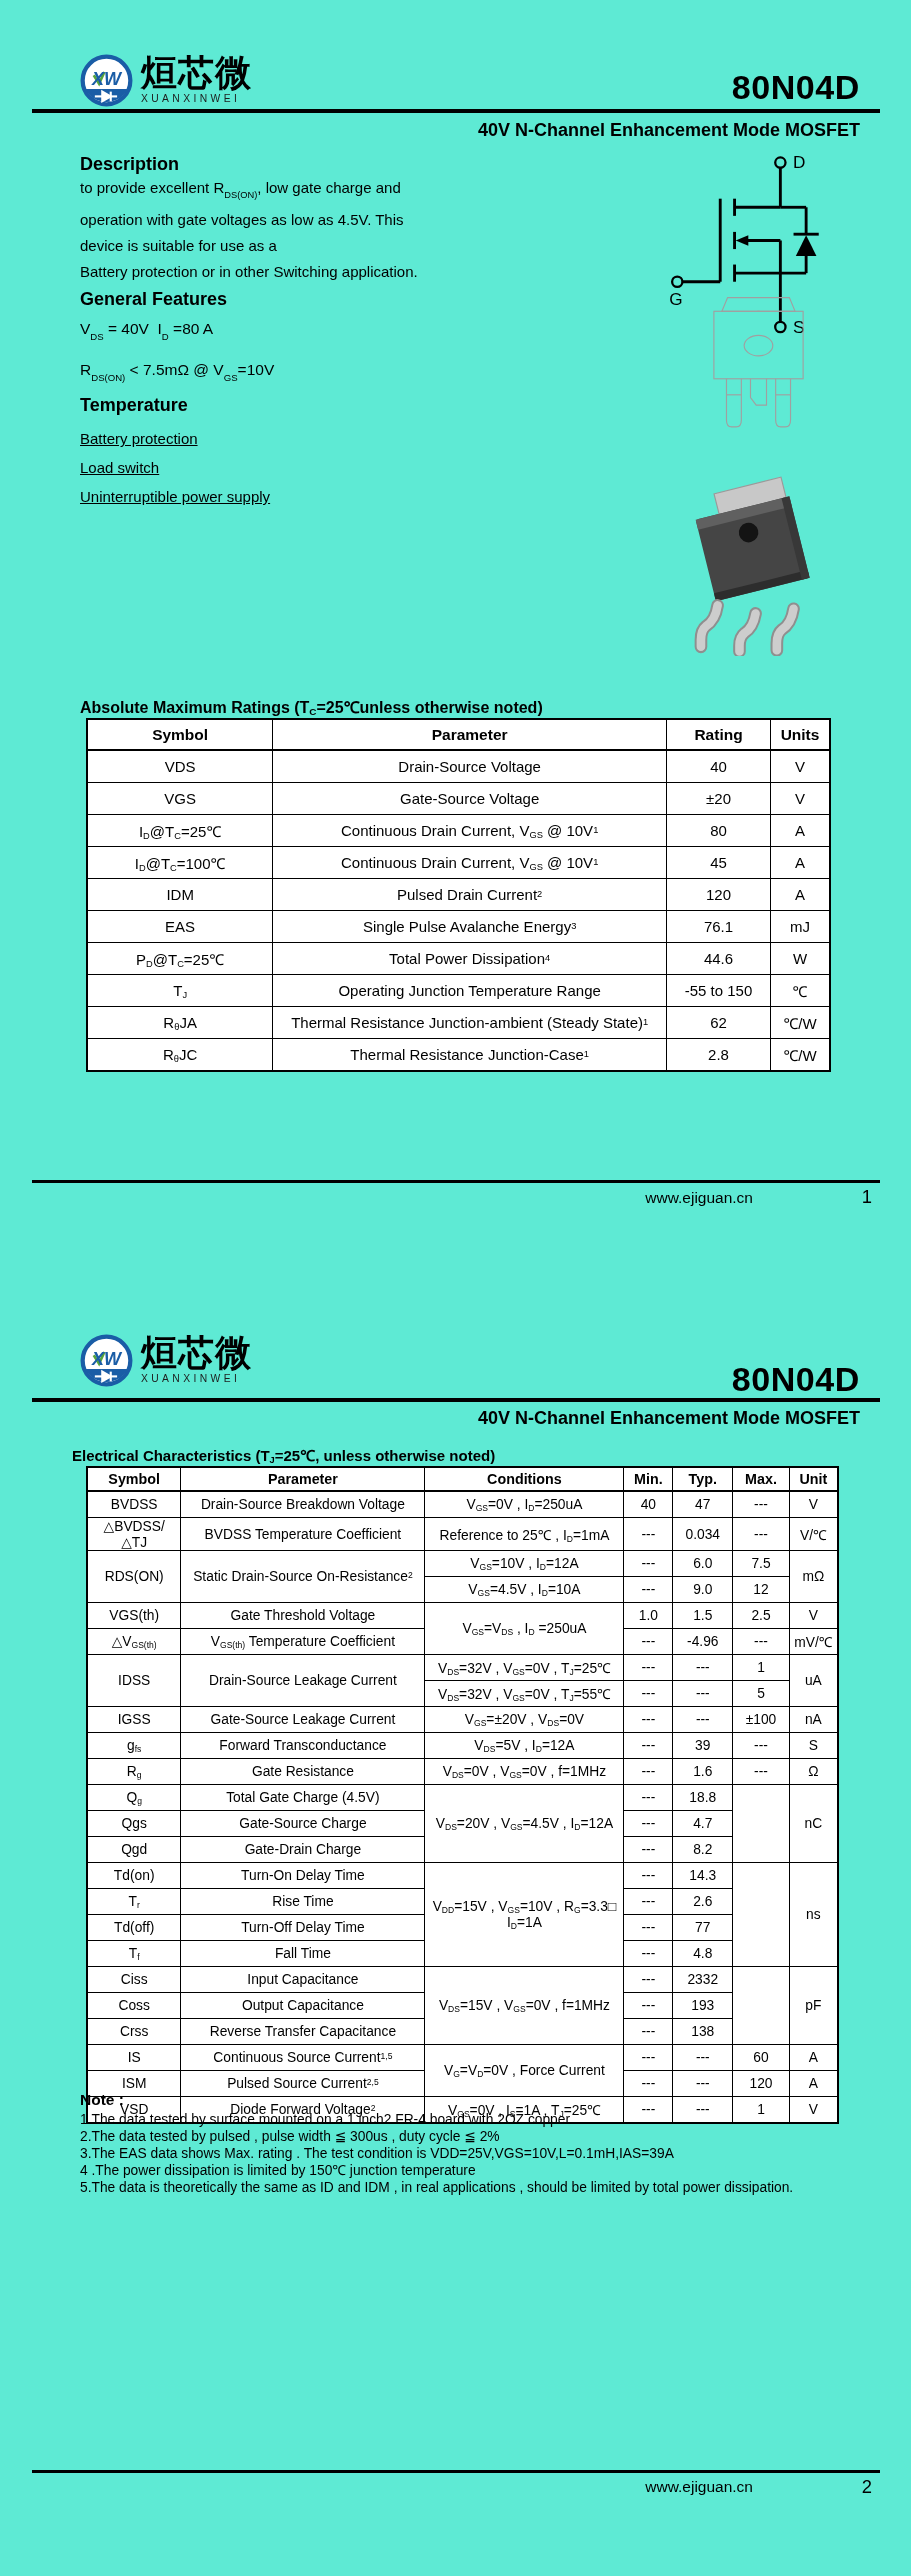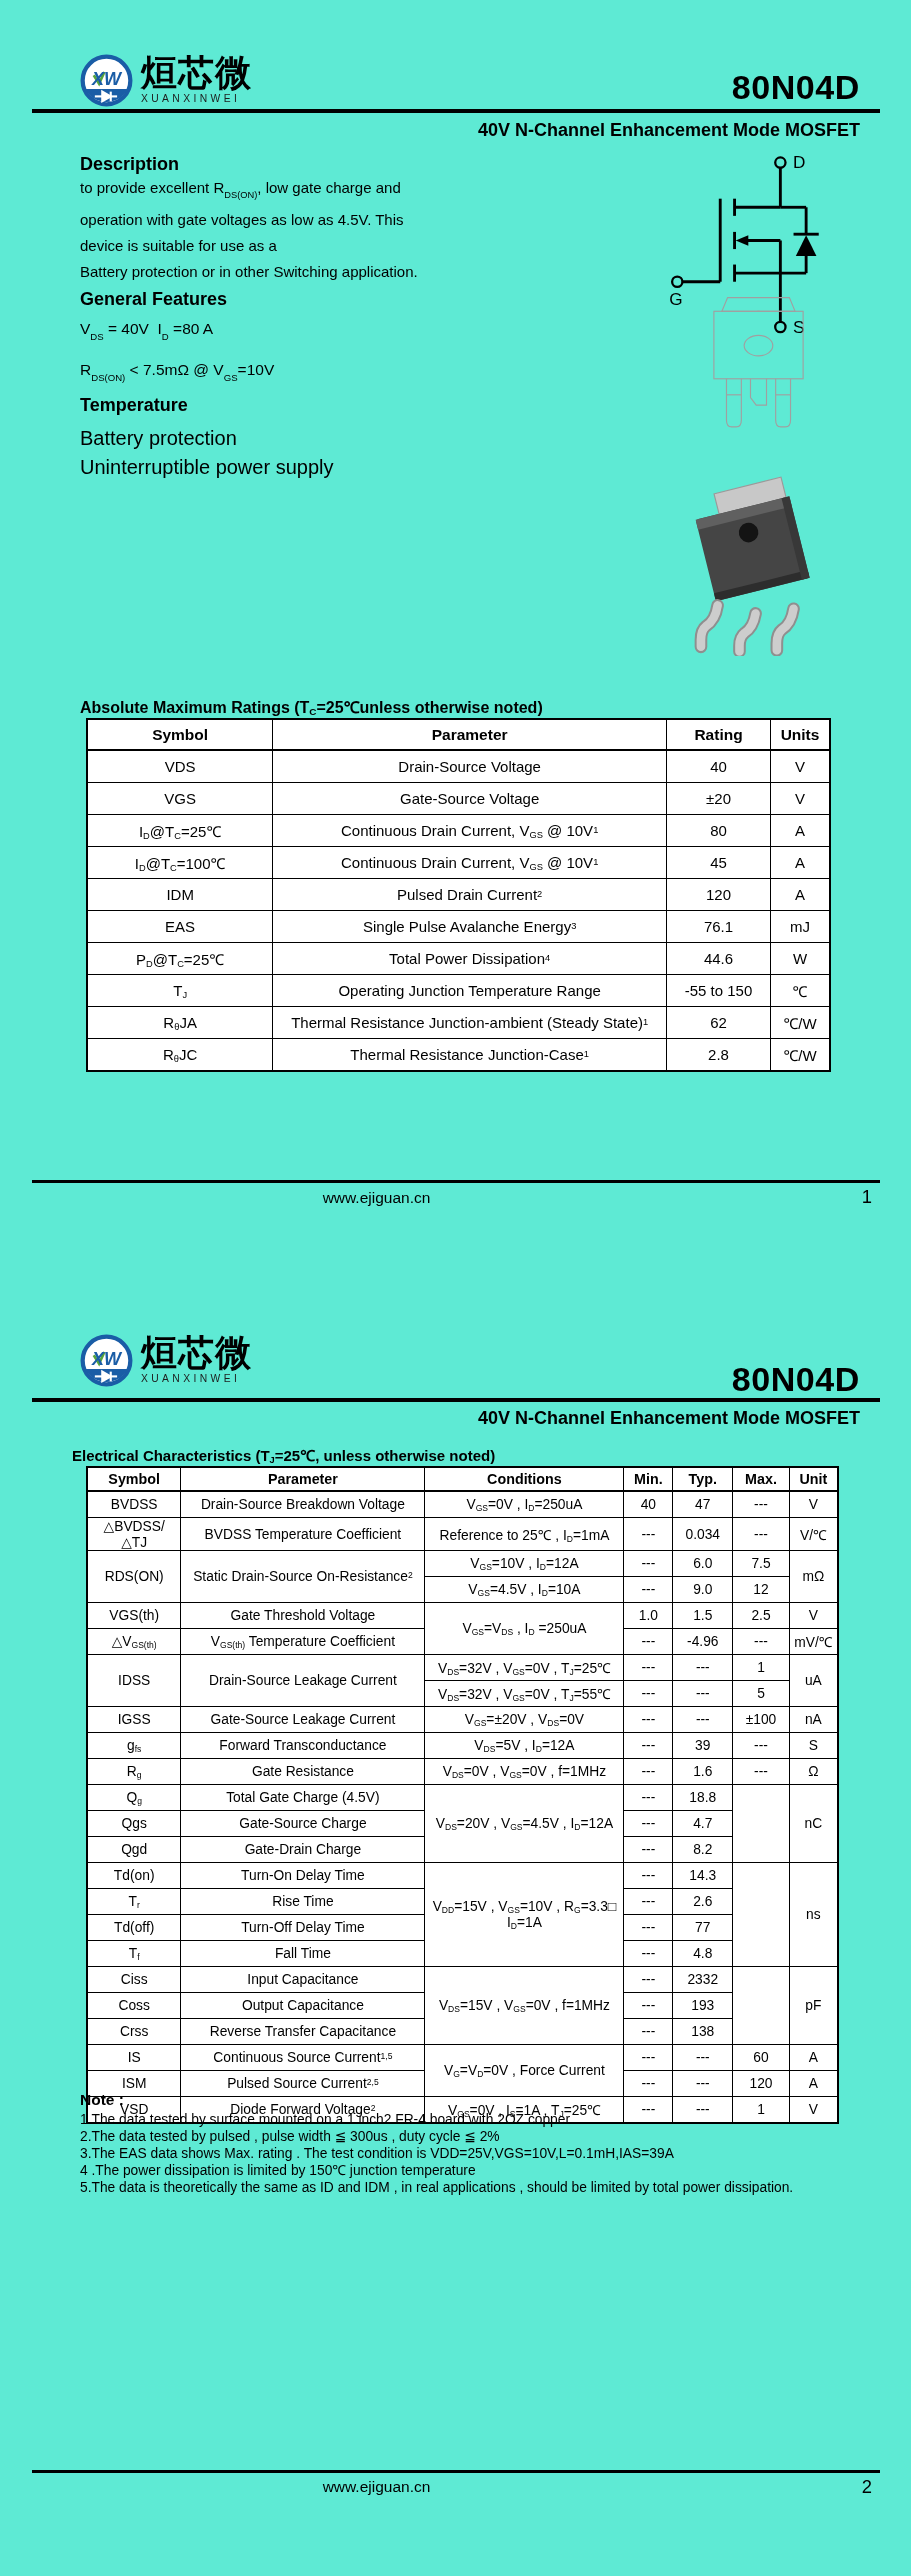--- a/index.html
+++ b/index.html
@@ -15,40 +15,40 @@
                font-size:34px;font-weight:700;line-height:36px;letter-spacing:0.6px;}
   .rule{position:absolute;left:32px;width:848px;height:4px;background:#000;}
   .subtitle{position:absolute;left:321px;width:539px;text-align:right;
             font-size:18px;font-weight:700;}
   
   .col{position:absolute;left:80px;width:402px;}
   .sec{font-size:18px;font-weight:700;margin:0;line-height:19.5px;}
   .bline{font-size:15px;line-height:26px;margin:0;}
   .indent{text-indent:24px;}
   .featline{font-size:15.5px;line-height:33px;margin:0;}
-  .appline{font-size:20px;line-height:29px;margin:0;}
+  .appline{font-size:15px;line-height:29px;margin:0;text-decoration:underline;}
   .gap16{margin-top:9.2px;} .gap8{margin-top:4.6px;} .gap4{margin-top:2.3px;}
   
   .tbl-title{position:absolute;font-size:16px;font-weight:700;}
   table{position:absolute;border-collapse:collapse;table-layout:fixed;background:#fff;
         border:2.3px solid #000;padding-left:20px;}
   td,th{border:1.7px solid #000;border-left-width:1.1px;border-right-width:1.1px;
         text-align:center;vertical-align:middle;padding:0 3.4px;overflow:hidden;}
   .t1 td{font-size:15px;height:31px;}
   .t1 th{font-size:15.5px;height:29px;border-bottom-width:2.3px;}
   .t2 td{font-size:13.8px;height:25px;}
   .t2 th{font-size:14.3px;height:22px;border-bottom-width:2.3px;}
   sub{font-size:62%;vertical-align:-18%;}
   sup{font-size:62%;vertical-align:35%;}
   
   .notes{position:absolute;left:80px;width:780px;}
   .note-head{font-size:15.5px;font-weight:700;margin:0 0 2.3px 0;}
   .note-line{font-size:13.8px;line-height:17px;margin:0;}
   
-  .footer-url{position:absolute;left:0;width:753px;text-align:center;font-size:15.5px;}
+  .footer-url{position:absolute;left:0;width:753px;text-align:right;font-size:15.5px;}
   .footer-page{position:absolute;left:815px;width:57px;text-align:right;font-size:18.4px;}
   svg text{font-family:"Liberation Sans",sans-serif;}
 </style>
 </head>
 <body>
 
 <div class="sheet">
 
   <div class="logo" style="left:80px;top:54px;">
     <svg class="logo-icon" viewBox="0 0 100 100">
@@ -75,20 +75,21 @@
     <p class="sec">Description</p>
     <p class="bline">to provide excellent R<sub>DS(ON)</sub>, low gate charge and</p>
     <p class="bline">operation with gate voltages as low as 4.5V. This</p>
     <p class="bline">device is suitable for use as a</p>
     <p class="bline">Battery protection or in other Switching application.</p>
     <p class="sec gap8">General Features</p>
     <p class="featline gap4">V<sub>DS</sub> = 40V&nbsp;&nbsp;I<sub>D</sub> =80 A</p>
     <p class="featline">R<sub>DS(ON)</sub> &lt; 7.5mΩ @ V<sub>GS</sub>=10V</p>
     <p class="sec gap4">Temperature</p>
     <p class="appline gap16">Battery protection</p>
+    <p class="appline">Load switch</p>
     <p class="appline">Uninterruptible power supply</p>
   </div>
 
   <svg class="abs" style="left:660px;top:150px;" width="172" height="189" viewBox="0 0 300 330">
     <g stroke="#000" stroke-width="5" fill="none">
       <line x1="105" y1="85" x2="105" y2="230"></line>
       <line x1="130" y1="85" x2="130" y2="115"></line>
       <line x1="130" y1="143" x2="130" y2="173"></line>
       <line x1="130" y1="200" x2="130" y2="230"></line>
       <line x1="130" y1="100" x2="210" y2="100"></line>

